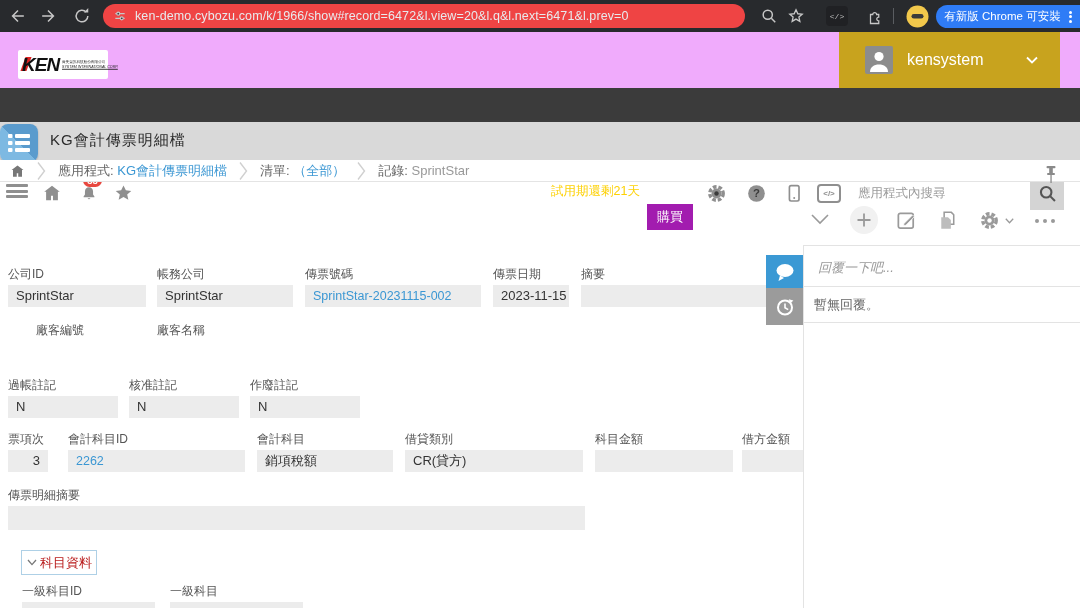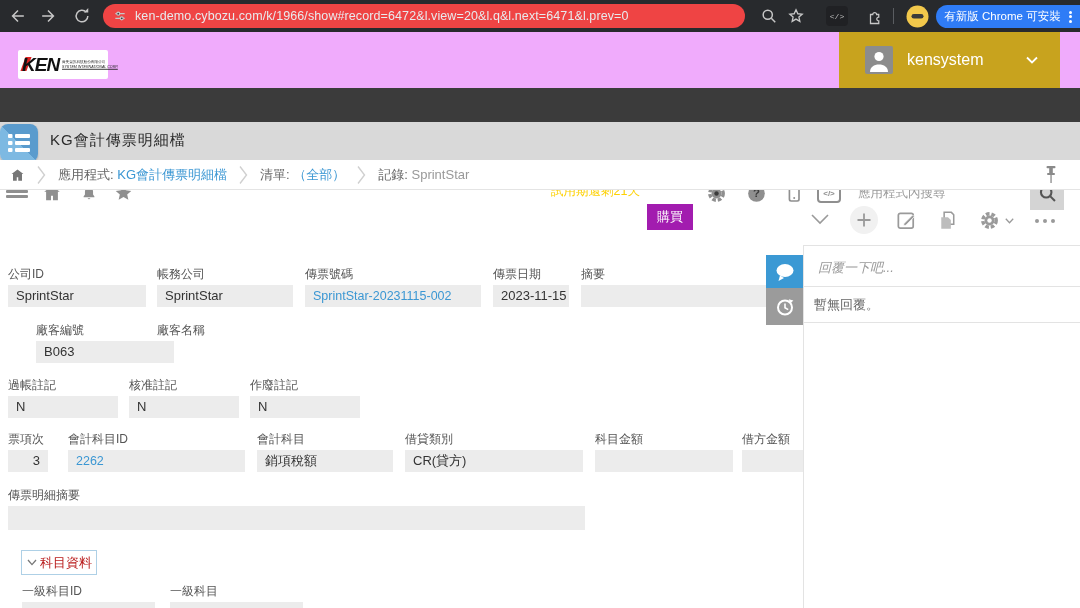--- a/index.html
+++ b/index.html
@@ -47,21 +47,21 @@
   #app-search::placeholder{color:#999;}
   #search-btn{left:1030px;top:88px;width:34px;height:34px;background:#d4d4d4;display:flex;align-items:center;justify-content:center;cursor:pointer;}
 
   
   #titlebar{left:0;top:122px;width:1080px;height:38px;background:#d9d9d9;}
   #app-icon{left:0px;top:124px;width:38px;height:38px;border-radius:8px;
     background:linear-gradient(to top right,#7db9e2 49%,#5a9bcd 50%);box-shadow:0 1px 2px rgba(0,0,0,.25);}
   #app-title{left:50px;top:131px;font-size:15px;color:#2b2b2b;font-weight:500;letter-spacing:1px;cursor:pointer;}
 
   
-  #breadcrumb{left:0;top:160px;width:1080px;height:30px;background:#fff;border-bottom:1px solid #e4e4e4;
+  #breadcrumb{left:0;top:160px;width:1080px;height:22px;background:#fff;border-bottom:1px solid #e4e4e4;
     display:flex;align-items:center;font-size:13px;color:#666;box-sizing:border-box;}
   .crumb-sep{margin:0 12px;}
   .crumb a,.crumb .lnk{color:#3b97d3;text-decoration:none;cursor:pointer;}
   .crumb{white-space:nowrap;}
   .crumb .cur{color:#999;}
 
   
   .rt-ic{cursor:pointer;}
   #plus-circle{left:850px;top:206px;width:28px;height:28px;border-radius:50%;background:#f1f1f1;
     display:flex;align-items:center;justify-content:center;}
@@ -335,21 +335,20 @@
     <div class="flabel">傳票日期</div>
     <div class="fbox">2023-11-15</div>
   </div>
   <div class="fld" style="left:581px;top:267px;width:222px;">
     <div class="flabel">摘要</div>
     <div class="fbox"></div>
   </div>
 
   <div class="fld" style="left:8px;top:323px;width:138px;margin-left:28px;">
     <div class="flabel">廠客編號</div>
-    <div class="fbox">B063</div>
   </div>
   <div class="fld" style="left:157px;top:323px;width:136px;">
     <div class="flabel">廠客名稱</div>
   </div>
 
   <div class="fld" style="left:8px;top:378px;width:110px;">
     <div class="flabel">過帳註記</div>
     <div class="fbox">N</div>
   </div>
   <div class="fld" style="left:129px;top:378px;width:110px;">

